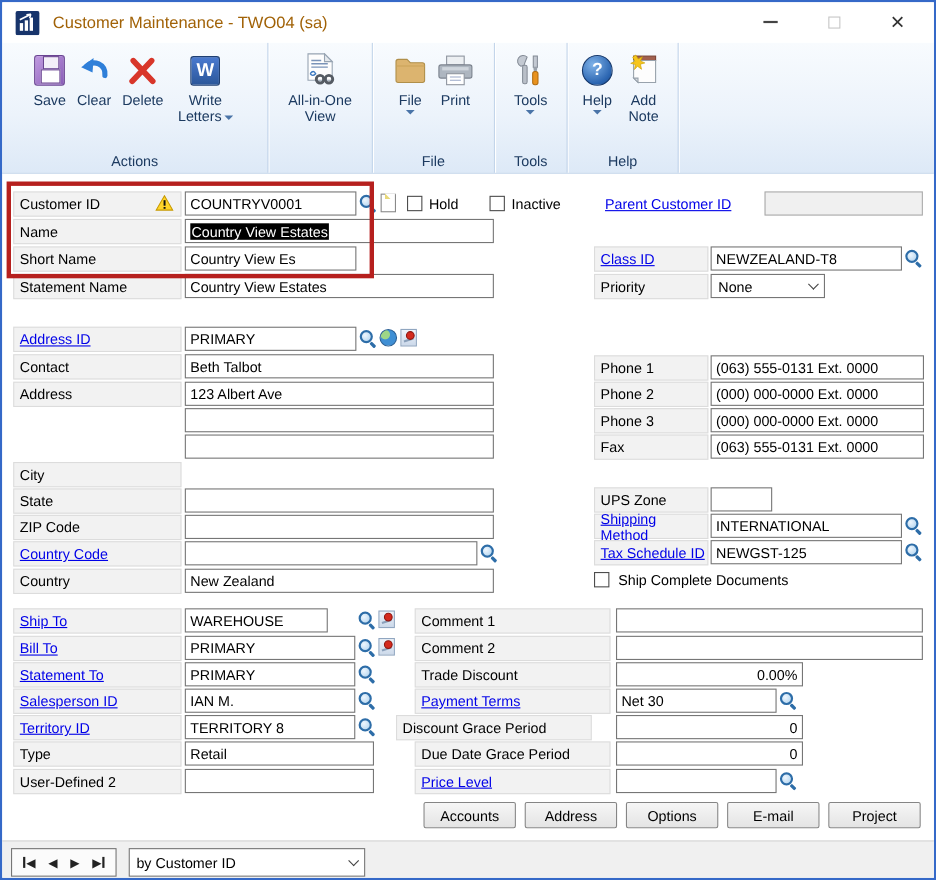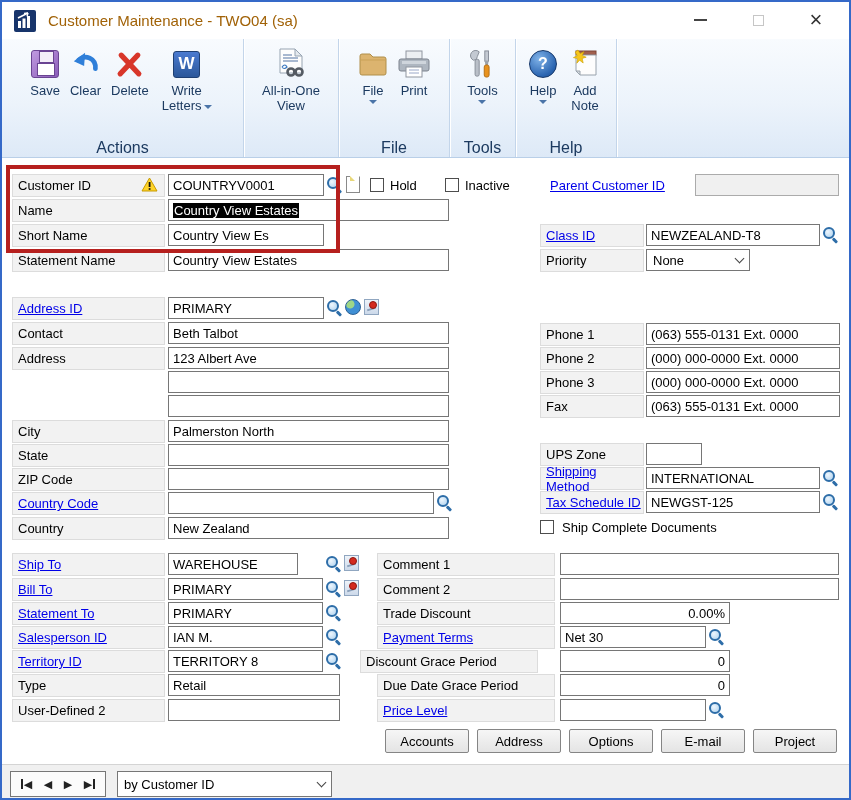--- a/index.html
+++ b/index.html
@@ -18,21 +18,21 @@
   .ctl-min{left:678px;} .ctl-max{left:736px;} .ctl-close{left:794px;}
   .minbar{width:13px;height:2px;background:#444;}
   .maxbox{width:11px;height:11px;border:1.5px solid #c6c6c6;}
   .xglyph{font-size:22px;color:#333;line-height:1;}
   
   .ribbon{position:absolute;left:0;top:37px;width:100%;height:119px;display:flex;align-items:stretch;
     background:linear-gradient(#f8fbfe 0%,#ecf3fb 55%,#dde9f7 100%);border-bottom:1px solid #b9cfe8;}
   .rgroup{display:flex;flex-direction:column;}
   .rsep{width:1px;background:#c3d5ea;box-shadow:1px 0 0 #ffffff;}
   .rbtns{flex:1;display:flex;justify-content:center;align-items:flex-start;padding-top:6px;}
-  .rglbl{height:18px;text-align:center;font-size:16px;color:#1c3a60;}
+  .rglbl{height:18px;text-align:center;font-size:13px;color:#1c3a60;}
   .rbtn{display:flex;flex-direction:column;align-items:center;padding:2px 5px;}
   .ric{height:34px;display:flex;align-items:center;justify-content:center;margin-bottom:2px;}
   .rlbl{font-size:13px;color:#1c3a60;text-align:center;line-height:15px;}
   .dar{display:inline-block;width:0;height:0;border-left:4px solid transparent;border-right:4px solid transparent;border-top:4px solid #4a74a8;vertical-align:middle;margin-left:2px;}
   .darb{width:0;height:0;border-left:4px solid transparent;border-right:4px solid transparent;border-top:4px solid #4a74a8;margin-top:2px;}
   .ic-save{width:28px;height:28px;background:linear-gradient(135deg,#c09ae0,#8a5cb8);border:1px solid #6a4492;border-radius:3px;position:relative;}
   .ic-save::before{content:"";position:absolute;left:7px;top:0;width:13px;height:10px;background:#f3eef8;border:1px solid #6a4492;}
   .ic-save::after{content:"";position:absolute;left:5px;bottom:1px;width:16px;height:11px;background:#fff;border:1px solid #6a4492;}
   .ic-word{width:27px;height:27px;background:linear-gradient(#4a7ad0,#2b579a);border:1px solid #1e3f73;border-radius:3px;color:#fff;font-weight:bold;font-size:17px;display:flex;align-items:center;justify-content:center;}
   .ic-word::after{content:"W";}
@@ -333,23 +333,20 @@
     <div class="fld" style="left:166px;top:213px;width:281px;">
         <span></span>
       </div>
     <div class="fld" style="left:166px;top:237px;width:281px;">
         <span></span>
       </div>
 
     <div class="lblcell" style="left:10px;top:262px;width:153px;">
         <span>City</span>
       </div>
-    <div class="fld" style="left:166px;top:262px;width:281px;">
-        <span>Palmerston North</span>
-      </div>
 
     <div class="lblcell" style="left:10px;top:286px;width:153px;">
         <span>State</span>
       </div>
     <div class="fld" style="left:166px;top:286px;width:281px;">
         <span></span>
       </div>
 
     <div class="lblcell" style="left:10px;top:310px;width:153px;">
         <span>ZIP Code</span>

